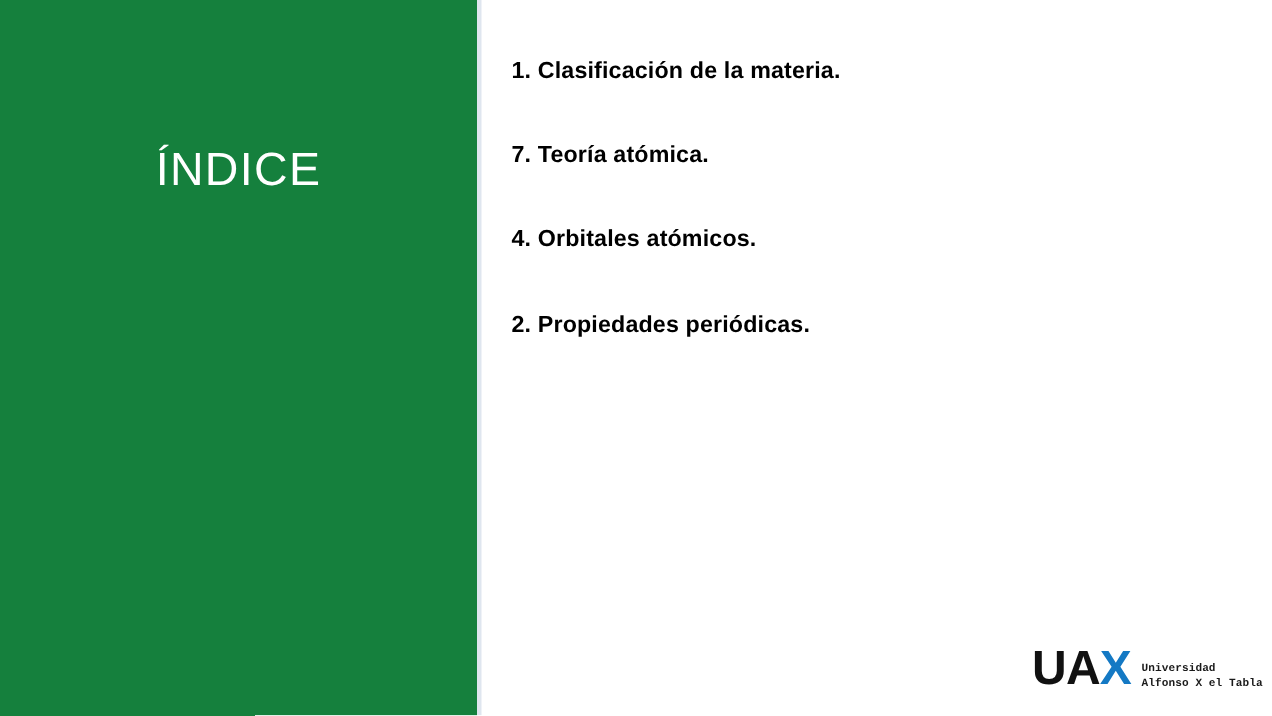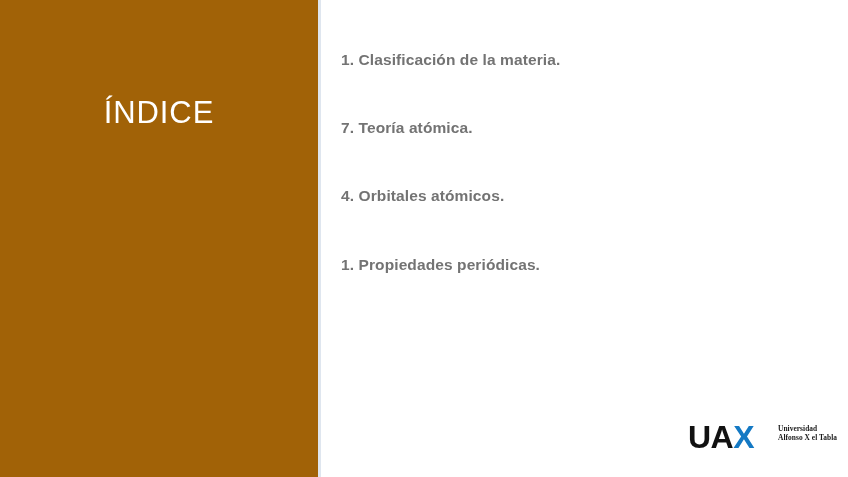--- a/index.html
+++ b/index.html
@@ -17,21 +17,21 @@
     background: #ffffff;
     overflow: hidden;
   }
   
   #title-panel {
     position: absolute;
     left: 0;
     top: 0;
     width: 318px;
     height: 477px;
-    background: #a16207;
+    background: #15803d;
   }
   #panel-edge {
     position: absolute;
     left: 318px;
     top: 0;
     width: 3px;
     height: 477px;
     background: #dfe6ef;
   }
   #slide-title {
@@ -49,54 +49,53 @@
     white-space: nowrap;
   }
   
   #index-list {
     position: absolute;
     left: 341px;
     top: 38px;
     width: 470px;
   }
   .index-item {
-    color: #737373;
+    color: #000000;
     font-family: "Liberation Sans", sans-serif;
     font-size: 15.5px;
     font-weight: bold;
     line-height: 20px;
     height: 56.2px;
     letter-spacing: 0.1px;
     white-space: nowrap;
-    margin-top: 12px;
   }
   
   #uax-logo {
     position: absolute;
     left: 688px;
     top: 421px;
     width: 140px;
     height: 40px;
     display: flex;
-    align-items: flex-start;
+    align-items: flex-end;
   }
   #uax-mark {
     font-family: "Liberation Sans", sans-serif;
     font-size: 32px;
     font-weight: bold;
     line-height: 32px;
     letter-spacing: -0.5px;
   }
   #uax-ua { color: #111111; }
   #uax-x  { color: #1479c4; }
   #uax-tagline {
-    margin-left: 24px;
+    margin-left: 7px;
     margin-top: 3px;
     color: #1a1a1a;
-    font-family: Liberation Serif, serif;
+    font-family: Liberation Mono, monospace;
     font-size: 7.4px;
     font-weight: bold;
     line-height: 9.3px;
     letter-spacing: 0.05px;
     white-space: nowrap;
   }
 </style>
 </head>
 <body>
 
@@ -104,21 +103,21 @@
 
   <div id="title-panel">
     <div id="slide-title">ÍNDICE</div>
   </div>
   <div id="panel-edge"></div>
 
   <div id="index-list">
     <div class="index-item">1. Clasificación de la materia.</div>
     <div class="index-item">7. Teoría atómica.</div>
     <div class="index-item">4. Orbitales atómicos.</div>
-    <div class="index-item">1. Propiedades periódicas.</div>
+    <div class="index-item">2. Propiedades periódicas.</div>
   </div>
 
   <div id="uax-logo">
     <div id="uax-mark"><span id="uax-ua">UA</span><span id="uax-x">X</span></div>
     <div id="uax-tagline">
       <div>Universidad</div>
       <div>Alfonso X el Tabla</div>
     </div>
   </div>
 

